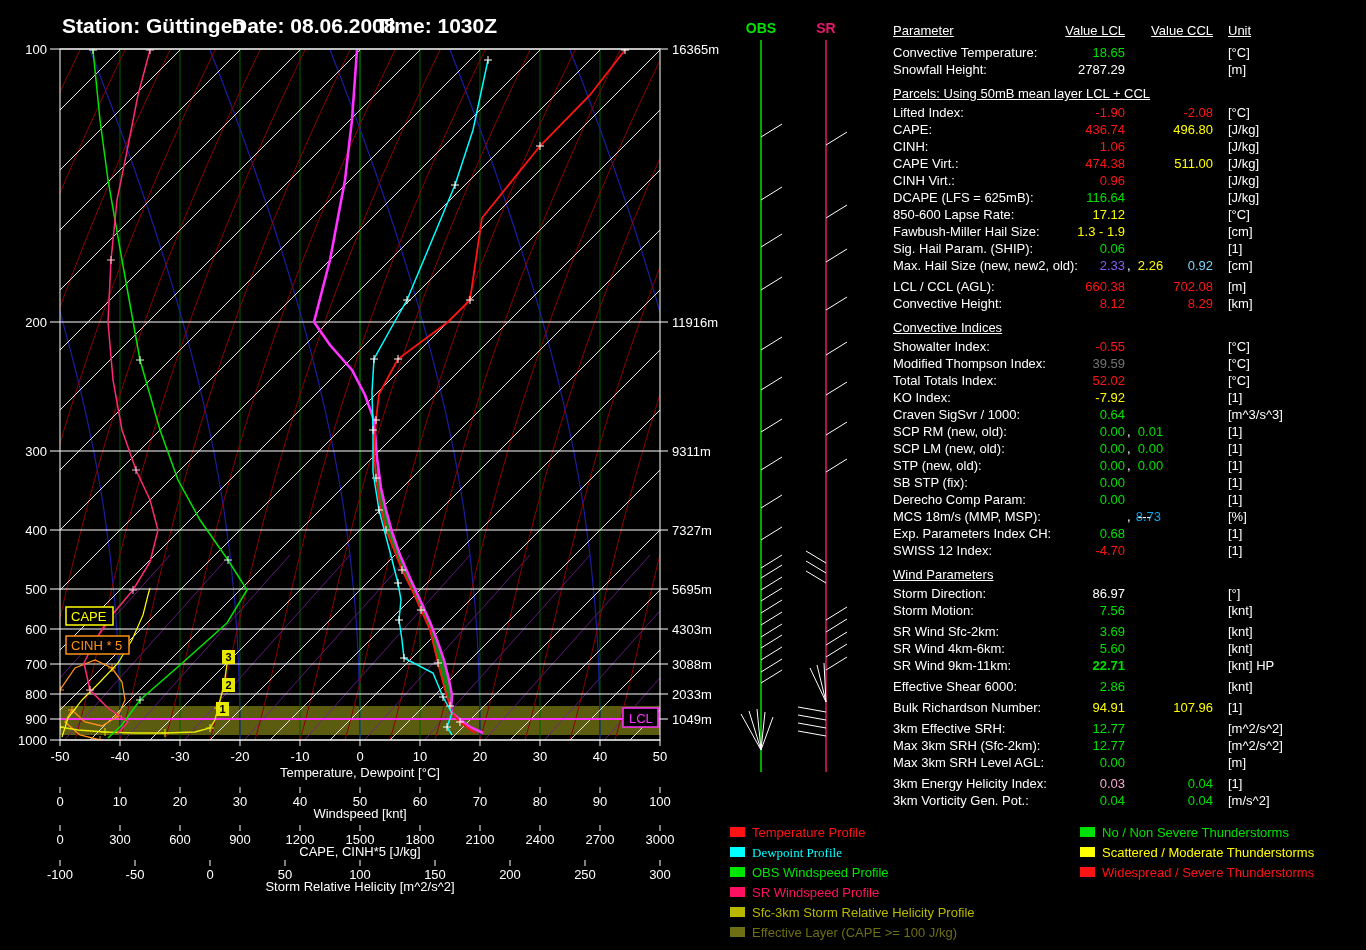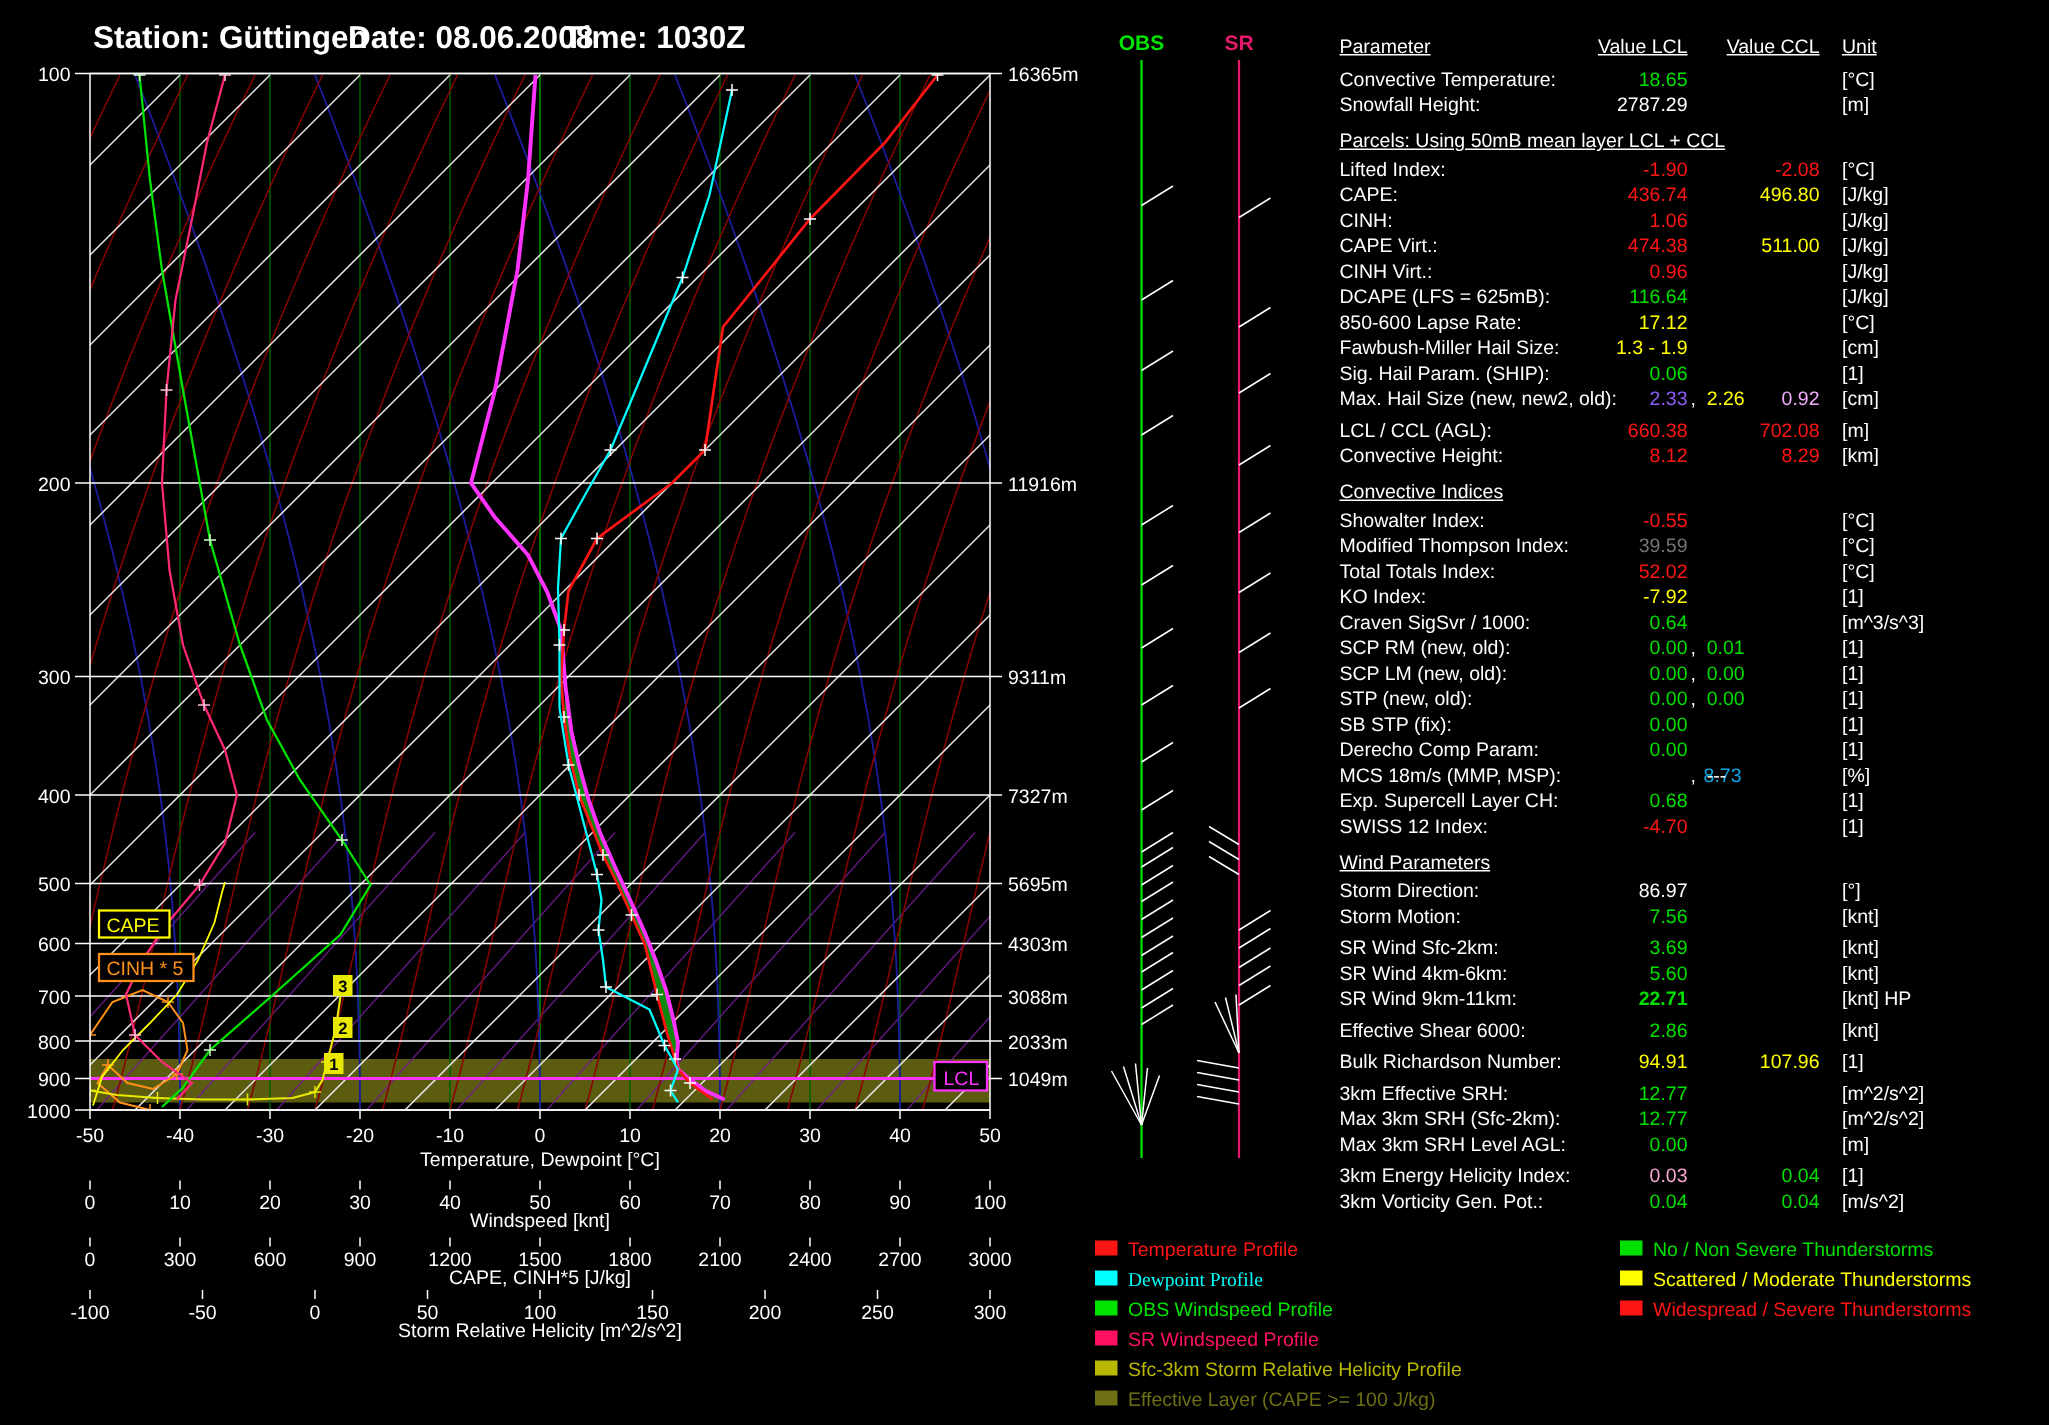--- a/index.html
+++ b/index.html
@@ -423,21 +423,21 @@
       <div class="cell c-unit" style="top: 207px;">[°C]</div>
       <div class="cell c-label" style="top: 224px;">Fawbush-Miller Hail Size:</div>
       <div class="cell c-v1" style="top: 224px; color: rgb(255, 255, 0);">1.3 - 1.9</div>
       <div class="cell c-unit" style="top: 224px;">[cm]</div>
       <div class="cell c-label" style="top: 241px;">Sig. Hail Param. (SHIP):</div>
       <div class="cell c-v1" style="top: 241px; color: rgb(0, 224, 0);">0.06</div>
       <div class="cell c-unit" style="top: 241px;">[1]</div>
       <div class="cell c-label" style="top: 258px;">Max. Hail Size (new, new2, old):</div>
       <div class="cell c-v1" style="top: 258px; color: #8b5cf6;">2.33</div>
       <div class="cell c-v2" style="top: 258px;"><span style="color: rgb(255, 255, 255);">,  </span><span style="color: rgb(255, 255, 0);">2.26</span></div>
-      <div class="cell c-ccl" style="top: 258px; color: #f0abfc;">0.92</div>
+      <div class="cell c-ccl" style="top: 258px; color: #7dd3fc;">0.92</div>
       <div class="cell c-unit" style="top: 258px;">[cm]</div>
       <div class="cell c-label" style="top: 279px;">LCL / CCL (AGL):</div>
       <div class="cell c-v1" style="top: 279px; color: rgb(255, 20, 20);">660.38</div>
       <div class="cell c-ccl" style="top: 279px; color: rgb(255, 20, 20);">702.08</div>
       <div class="cell c-unit" style="top: 279px;">[m]</div>
       <div class="cell c-label" style="top: 296px;">Convective Height:</div>
       <div class="cell c-v1" style="top: 296px; color: rgb(255, 20, 20);">8.12</div>
       <div class="cell c-ccl" style="top: 296px; color: rgb(255, 20, 20);">8.29</div>
       <div class="cell c-unit" style="top: 296px;">[km]</div>
       <div class="cell c-label sect" style="top: 320px;">Convective Indices</div>
@@ -471,21 +471,21 @@
       <div class="cell c-label" style="top: 475px;">SB STP (fix):</div>
       <div class="cell c-v1" style="top: 475px; color: rgb(0, 224, 0);">0.00</div>
       <div class="cell c-unit" style="top: 475px;">[1]</div>
       <div class="cell c-label" style="top: 492px;">Derecho Comp Param:</div>
       <div class="cell c-v1" style="top: 492px; color: rgb(0, 224, 0);">0.00</div>
       <div class="cell c-unit" style="top: 492px;">[1]</div>
       <div class="cell c-label" style="top: 509px;">MCS 18m/s (MMP, MSP):</div>
       <div class="cell c-v1" style="top: 509px; color: #0ea5e9; padding-left: 36px;">8.73</div>
       <div class="cell c-v2" style="top: 509px;"><span style="color: rgb(255, 255, 255);">,  </span><span style="color: rgb(255, 255, 255);">---</span></div>
       <div class="cell c-unit" style="top: 509px;">[%]</div>
-      <div class="cell c-label" style="top: 526px;">Exp. Supercell Layer CH:</div>
+      <div class="cell c-label" style="top: 526px;">Exp. Parameters Index CH:</div>
       <div class="cell c-v1" style="top: 526px; color: rgb(0, 224, 0);">0.68</div>
       <div class="cell c-unit" style="top: 526px;">[1]</div>
       <div class="cell c-label" style="top: 543px;">SWISS 12 Index:</div>
       <div class="cell c-v1" style="top: 543px; color: rgb(255, 20, 20);">-4.70</div>
       <div class="cell c-unit" style="top: 543px;">[1]</div>
       <div class="cell c-label sect" style="top: 567px;">Wind Parameters</div>
       <div class="cell c-label" style="top: 586px;">Storm Direction:</div>
       <div class="cell c-v1" style="top: 586px; color: rgb(255, 255, 255);">86.97</div>
       <div class="cell c-unit" style="top: 586px;">[°]</div>
       <div class="cell c-label" style="top: 603px;">Storm Motion:</div>

